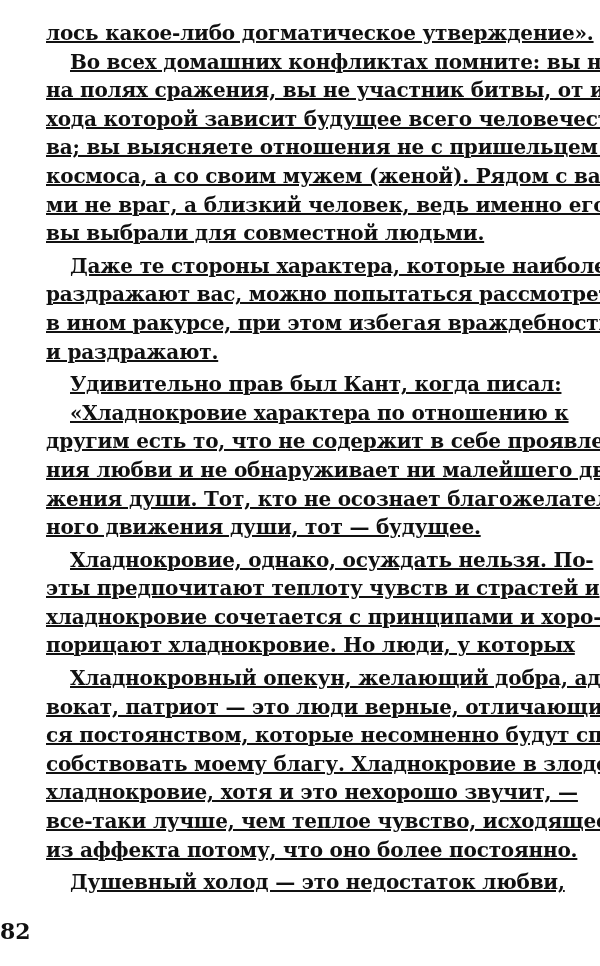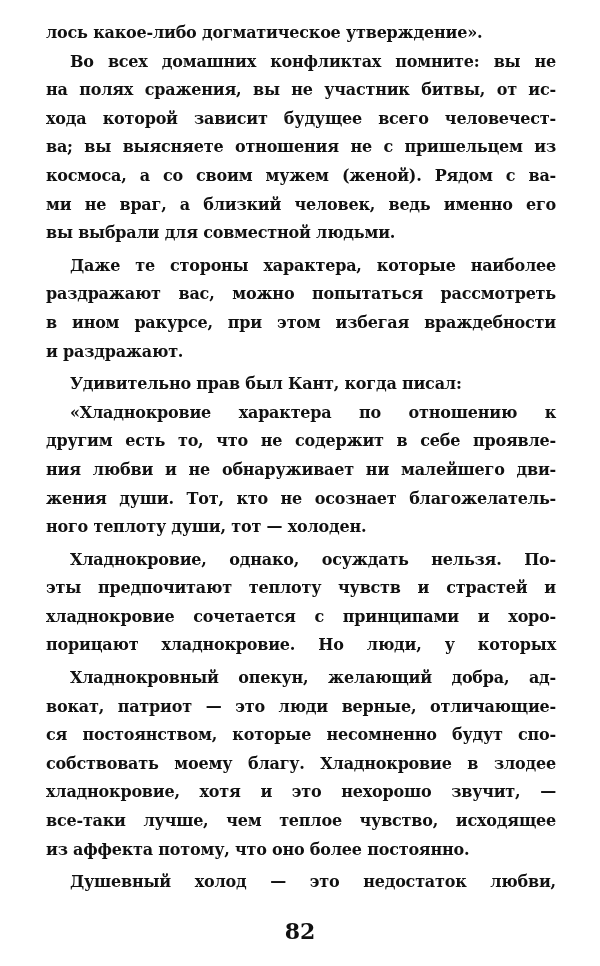--- a/index.html
+++ b/index.html
@@ -18,42 +18,43 @@
     .page {
       position: absolute;
       left: 46px;
       top: 19px;
       width: 510px;
     }
     .line {
       display: block;
       height: 28.6px;
       line-height: 28.6px;
-      font-size: 16px;
+      font-size: 20px;
       font-weight: bold;
       white-space: nowrap;
       letter-spacing: -0.2px;
       text-align: justify;
       text-align-last: justify;
+      text-decoration: underline;
     }
     .line.last {
       text-align-last: left;
     }
     .line.indent {
       padding-left: 24px;
     }
     .para-gap {
       height: 4px;
     }
     .page-number {
       position: absolute;
       left: 0;
       width: 600px;
       top: 918px;
-      text-align: center;
+      text-align: left;
       font-size: 22px;
       font-weight: bold;
       font-family: "DejaVu Serif", "Liberation Serif", serif;
     }
   </style>
 </head>
 <body>
 
 <div class="page">
 
@@ -82,21 +83,21 @@
 
   <div>
     <span class="line indent last">Удивительно прав был Кант, когда писал:</span>
   </div>
 
   <div>
     <span class="line indent">«Хладнокровие характера по отношению к</span>
     <span class="line">другим есть то, что не содержит в себе проявле-</span>
     <span class="line">ния любви и не обнаруживает ни малейшего дви-</span>
     <span class="line">жения души. Тот, кто не осознает благожелатель-</span>
-    <span class="line last">ного теплоту души, тот — холоден.</span>
+    <span class="line last">ного движения души, тот — будущее.</span>
   </div>
   <div class="para-gap"></div>
 
   <div>
     <span class="line indent">Хладнокровие, однако, осуждать нельзя. По-</span>
     <span class="line">эты предпочитают теплоту чувств и страстей и</span>
     <span class="line">хладнокровие сочетается с принципами и хоро-</span>
     <span class="line">порицают хладнокровие. Но люди, у которых</span>
   </div>
   <div class="para-gap"></div>

